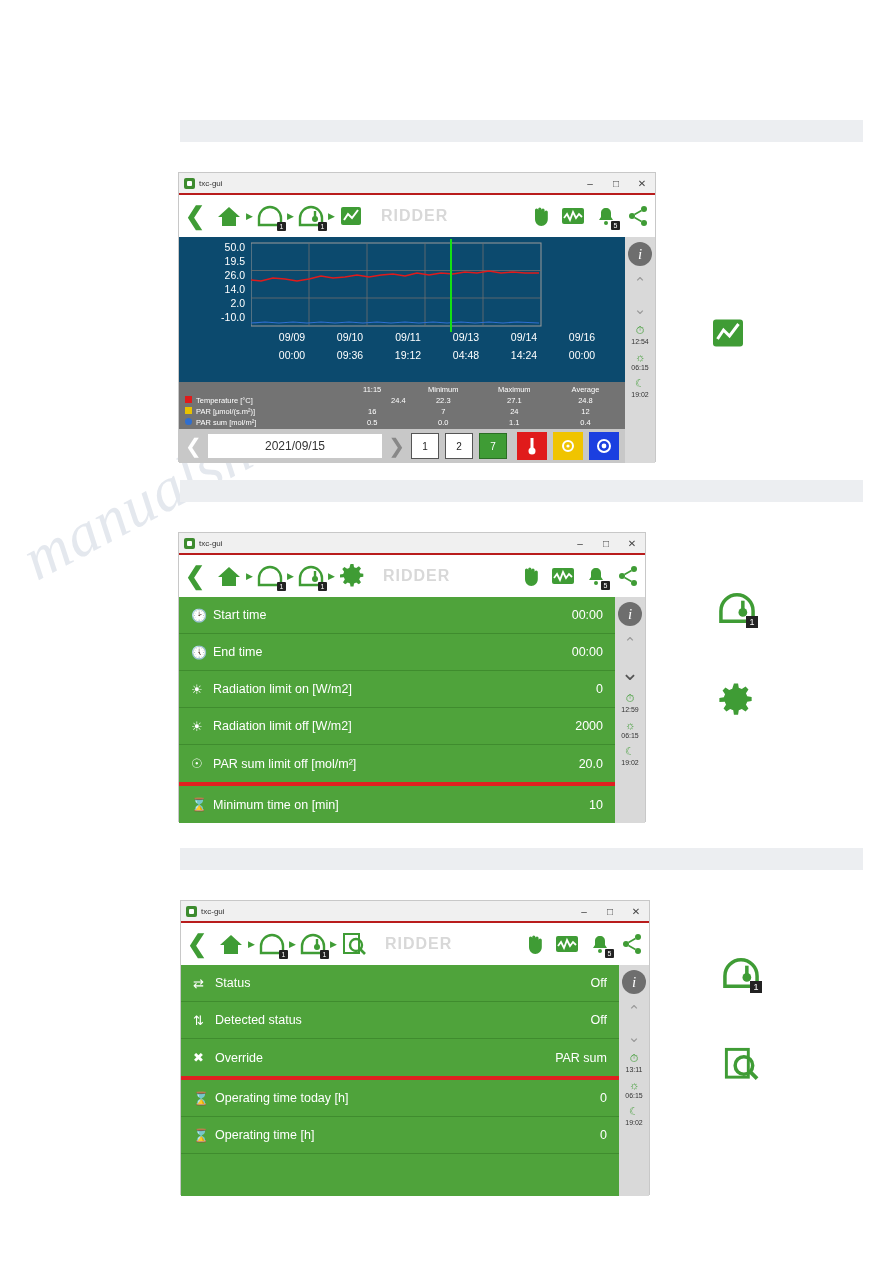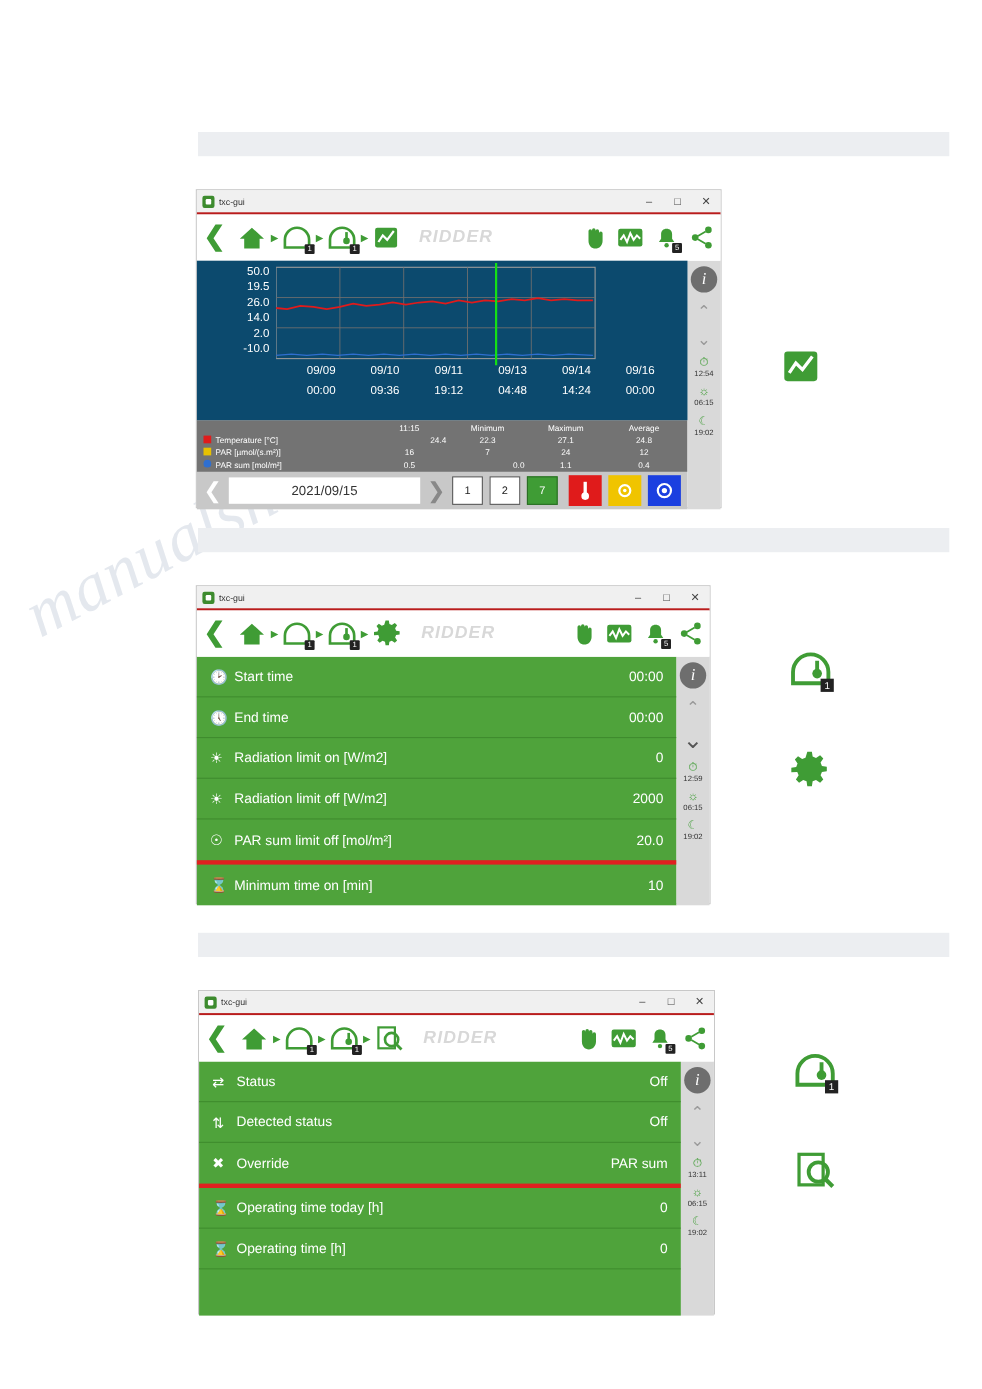--- a/index.html
+++ b/index.html
@@ -63,21 +63,21 @@
   .chev{font-size:24px;color:#3f9c35;font-weight:bold;line-height:1;}
   .sep{color:#3f9c35;font-size:9px;margin:0 1px;}
   .badge{
     position:absolute;right:-3px;bottom:-3px;
     background:#222;color:#fff;font-size:7px;
     width:9px;height:9px;line-height:9px;text-align:center;border-radius:1px;
   }
   .iconwrap{position:relative;display:inline-flex;}
   .brand{
     font-family:"Liberation Sans", sans-serif;
-    font-style:italic;font-weight:bold;font-size:16px;color:#d8d8d8;
+    font-weight:bold;font-size:16px;color:#d8d8d8;
     letter-spacing:1px;margin-left:18px;
   }
   .tb-right{margin-left:auto;display:flex;align-items:center;gap:10px;}
   
   .rail{
     width:30px;background:#d9d9d9;display:flex;flex-direction:column;
     align-items:center;
   }
   .rail .info{
     width:24px;height:24px;border-radius:50%;background:#6e6e6e;color:#fff;
@@ -265,21 +265,21 @@
           <tr>
             <td><span style="display:inline-block;width:7px;height:7px;background:#e8c200;margin-right:4px;"></span><span>PAR [µmol/(s.m²)]</span></td>
             <td style="text-align:center;">16</td>
             <td style="text-align:center;">7</td>
             <td style="text-align:center;">24</td>
             <td style="text-align:center;">12</td>
           </tr>
           <tr>
             <td><span style="display:inline-block;width:7px;height:7px;background:#2f6fd0;border-radius:50%;margin-right:4px;"></span><span>PAR sum [mol/m²]</span></td>
             <td style="text-align:center;">0.5</td>
-            <td style="text-align:right;">0.0</td>
+            <td style="text-align:center;">0.0</td>
             <td style="text-align:center;">1.1</td>
             <td style="text-align:center;">0.4</td>
           </tr>
         </tbody>
           </table>
       </div>
 
       <div class="dtbar">
         <span style="font-size:20px;color:#fff;">❮</span>
         <div class="datebox">2021/09/15</div>

